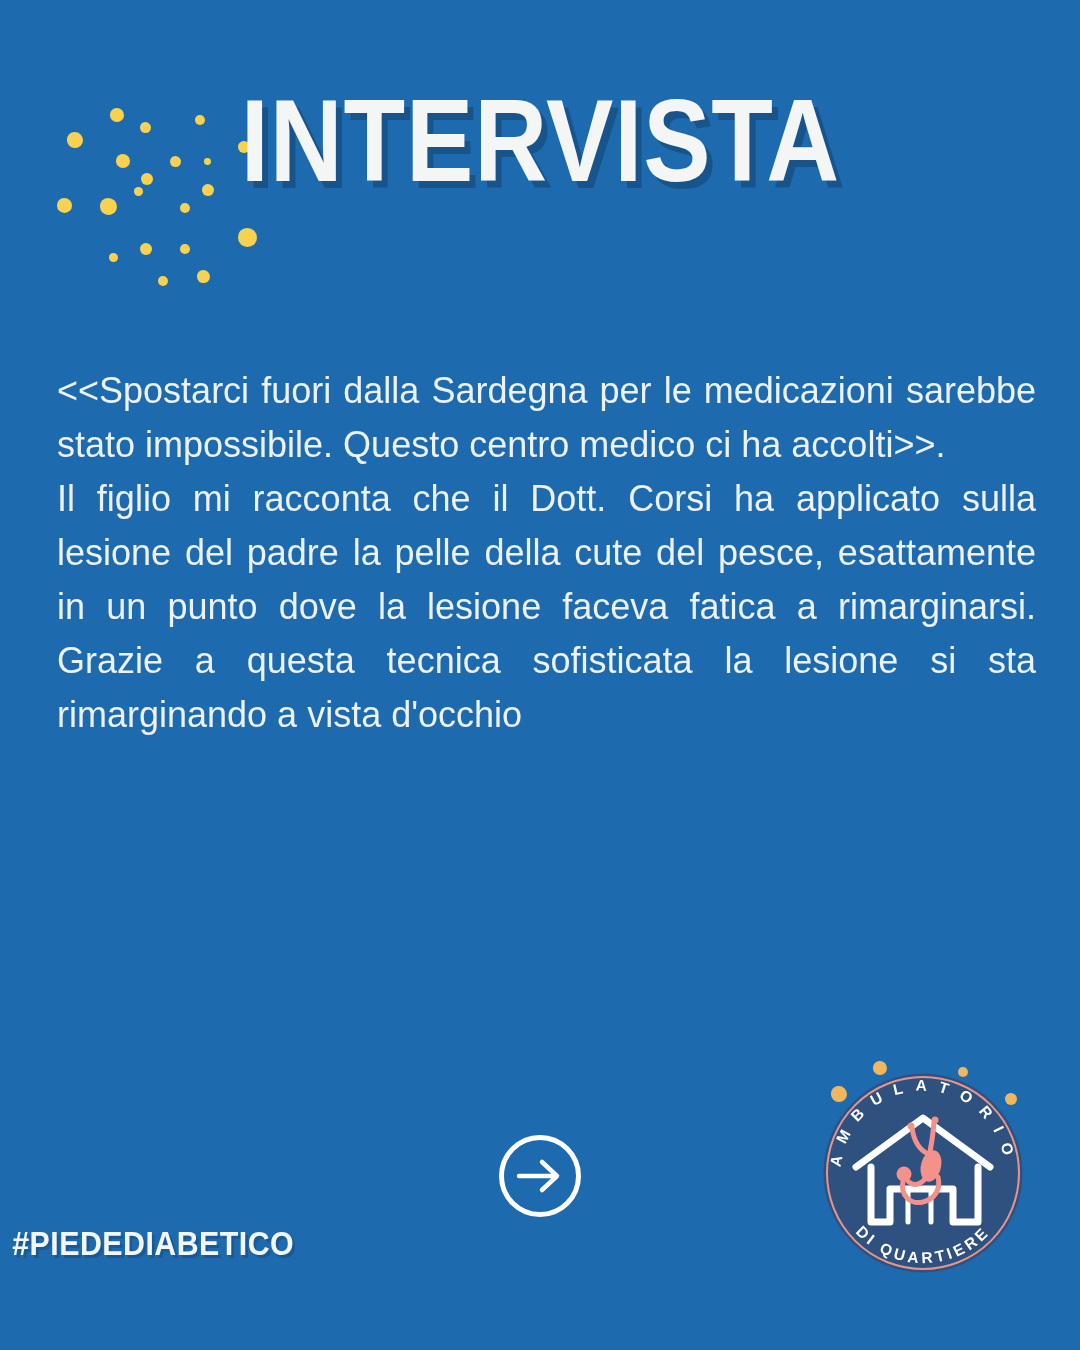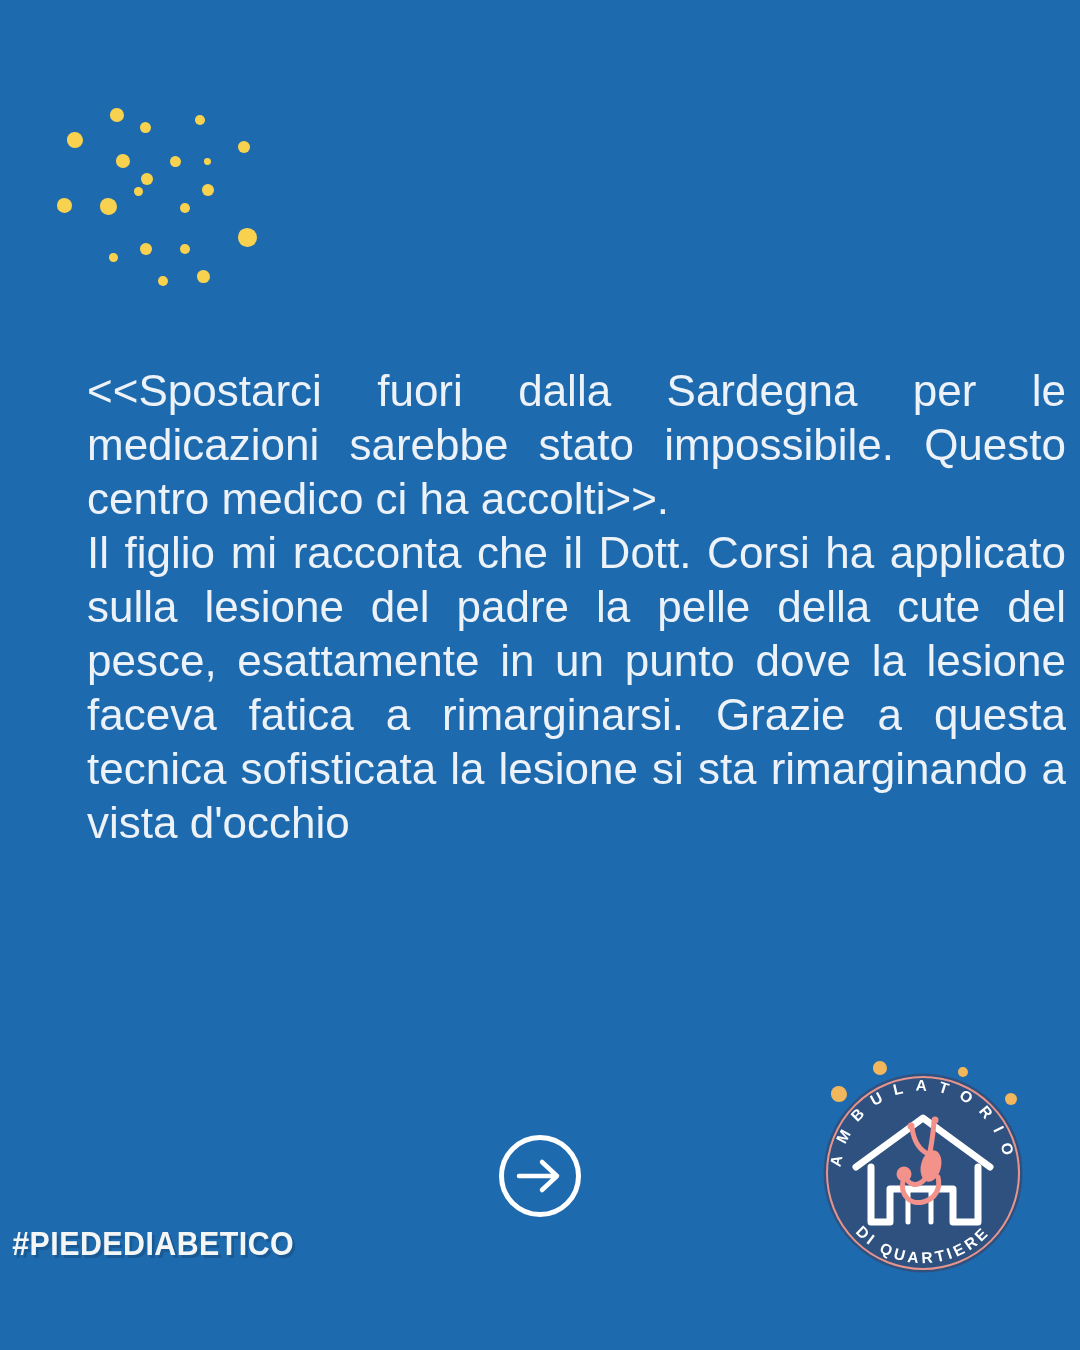--- a/index.html
+++ b/index.html
@@ -23,22 +23,22 @@
     text-shadow:7px 7px 0 rgba(16,58,99,.45);
     white-space:nowrap;
   }
   
   .dot{position:absolute;border-radius:48% 52% 50% 50%;}
   .dot--lemon{background:var(--lemon)}
   .dot--orange{background:var(--orange)}
   
   .interview{
     position:absolute;left:57px;top:364px;width:979px;
-    color:var(--ink);font-size:44px;line-height:54px;
-    text-align:justify;font-weight:normal;margin-left:30px;
+    color:var(--ink);font-size:36px;line-height:54px;
+    text-align:justify;font-weight:normal;
   }
   .interview p{margin:0}
   
   .cta-arrow{position:absolute;left:497px;top:1133px;width:86px;height:86px}
   .hashtag-wrap{position:absolute;left:0;right:0;top:1227px;}
   .hashtag{
     display:inline-block;font-weight:bold;font-size:33px;line-height:1;
     color:var(--title-ink);letter-spacing:.5px;
     transform:scaleX(.92);transform-origin:center;
     text-shadow:3px 3px 0 rgba(16,58,99,.35);white-space:nowrap;
@@ -73,20 +73,23 @@
       <span class="dot dot--lemon" style="left: 99.5px; top: 197.5px; width: 17px; height: 17px;"></span>
       <span class="dot dot--lemon" style="left: 180px; top: 203px; width: 10px; height: 10px;"></span>
       <span class="dot dot--lemon" style="left: 237.5px; top: 227.5px; width: 19px; height: 19px;"></span>
       <span class="dot dot--lemon" style="left: 140px; top: 243px; width: 12px; height: 12px;"></span>
       <span class="dot dot--lemon" style="left: 108.5px; top: 252.5px; width: 9px; height: 9px;"></span>
       <span class="dot dot--lemon" style="left: 180px; top: 244px; width: 10px; height: 10px;"></span>
       <span class="dot dot--lemon" style="left: 158px; top: 276px; width: 10px; height: 10px;"></span>
       <span class="dot dot--lemon" style="left: 196.5px; top: 269.5px; width: 13px; height: 13px;"></span>
     </div>
 
+  <div class="title-wrap">
+    <h1>INTERVISTA</h1>
+  </div>
 
   <main class="interview">
     <p>&lt;&lt;Spostarci fuori dalla Sardegna per le medicazioni sarebbe stato impossibile. Questo centro medico ci ha accolti&gt;&gt;.</p>
     <p>Il figlio mi racconta che il Dott. Corsi ha applicato sulla lesione del padre la pelle della cute del pesce, esattamente in un punto dove la lesione faceva fatica a rimarginarsi. Grazie a questa tecnica sofisticata la lesione si sta rimarginando a vista d'occhio</p>
   </main>
 
   <svg class="cta-arrow" viewBox="0 0 86 86">
     <circle cx="43" cy="43" r="38.5" fill="none" stroke="#FFFFFF" stroke-width="5"></circle>
     <path d="M 22 43 H 59 M 45 29 L 60 43 L 45 57" fill="none" stroke="#FFFFFF" stroke-width="4.5" stroke-linecap="round" stroke-linejoin="round"></path>
   </svg>

